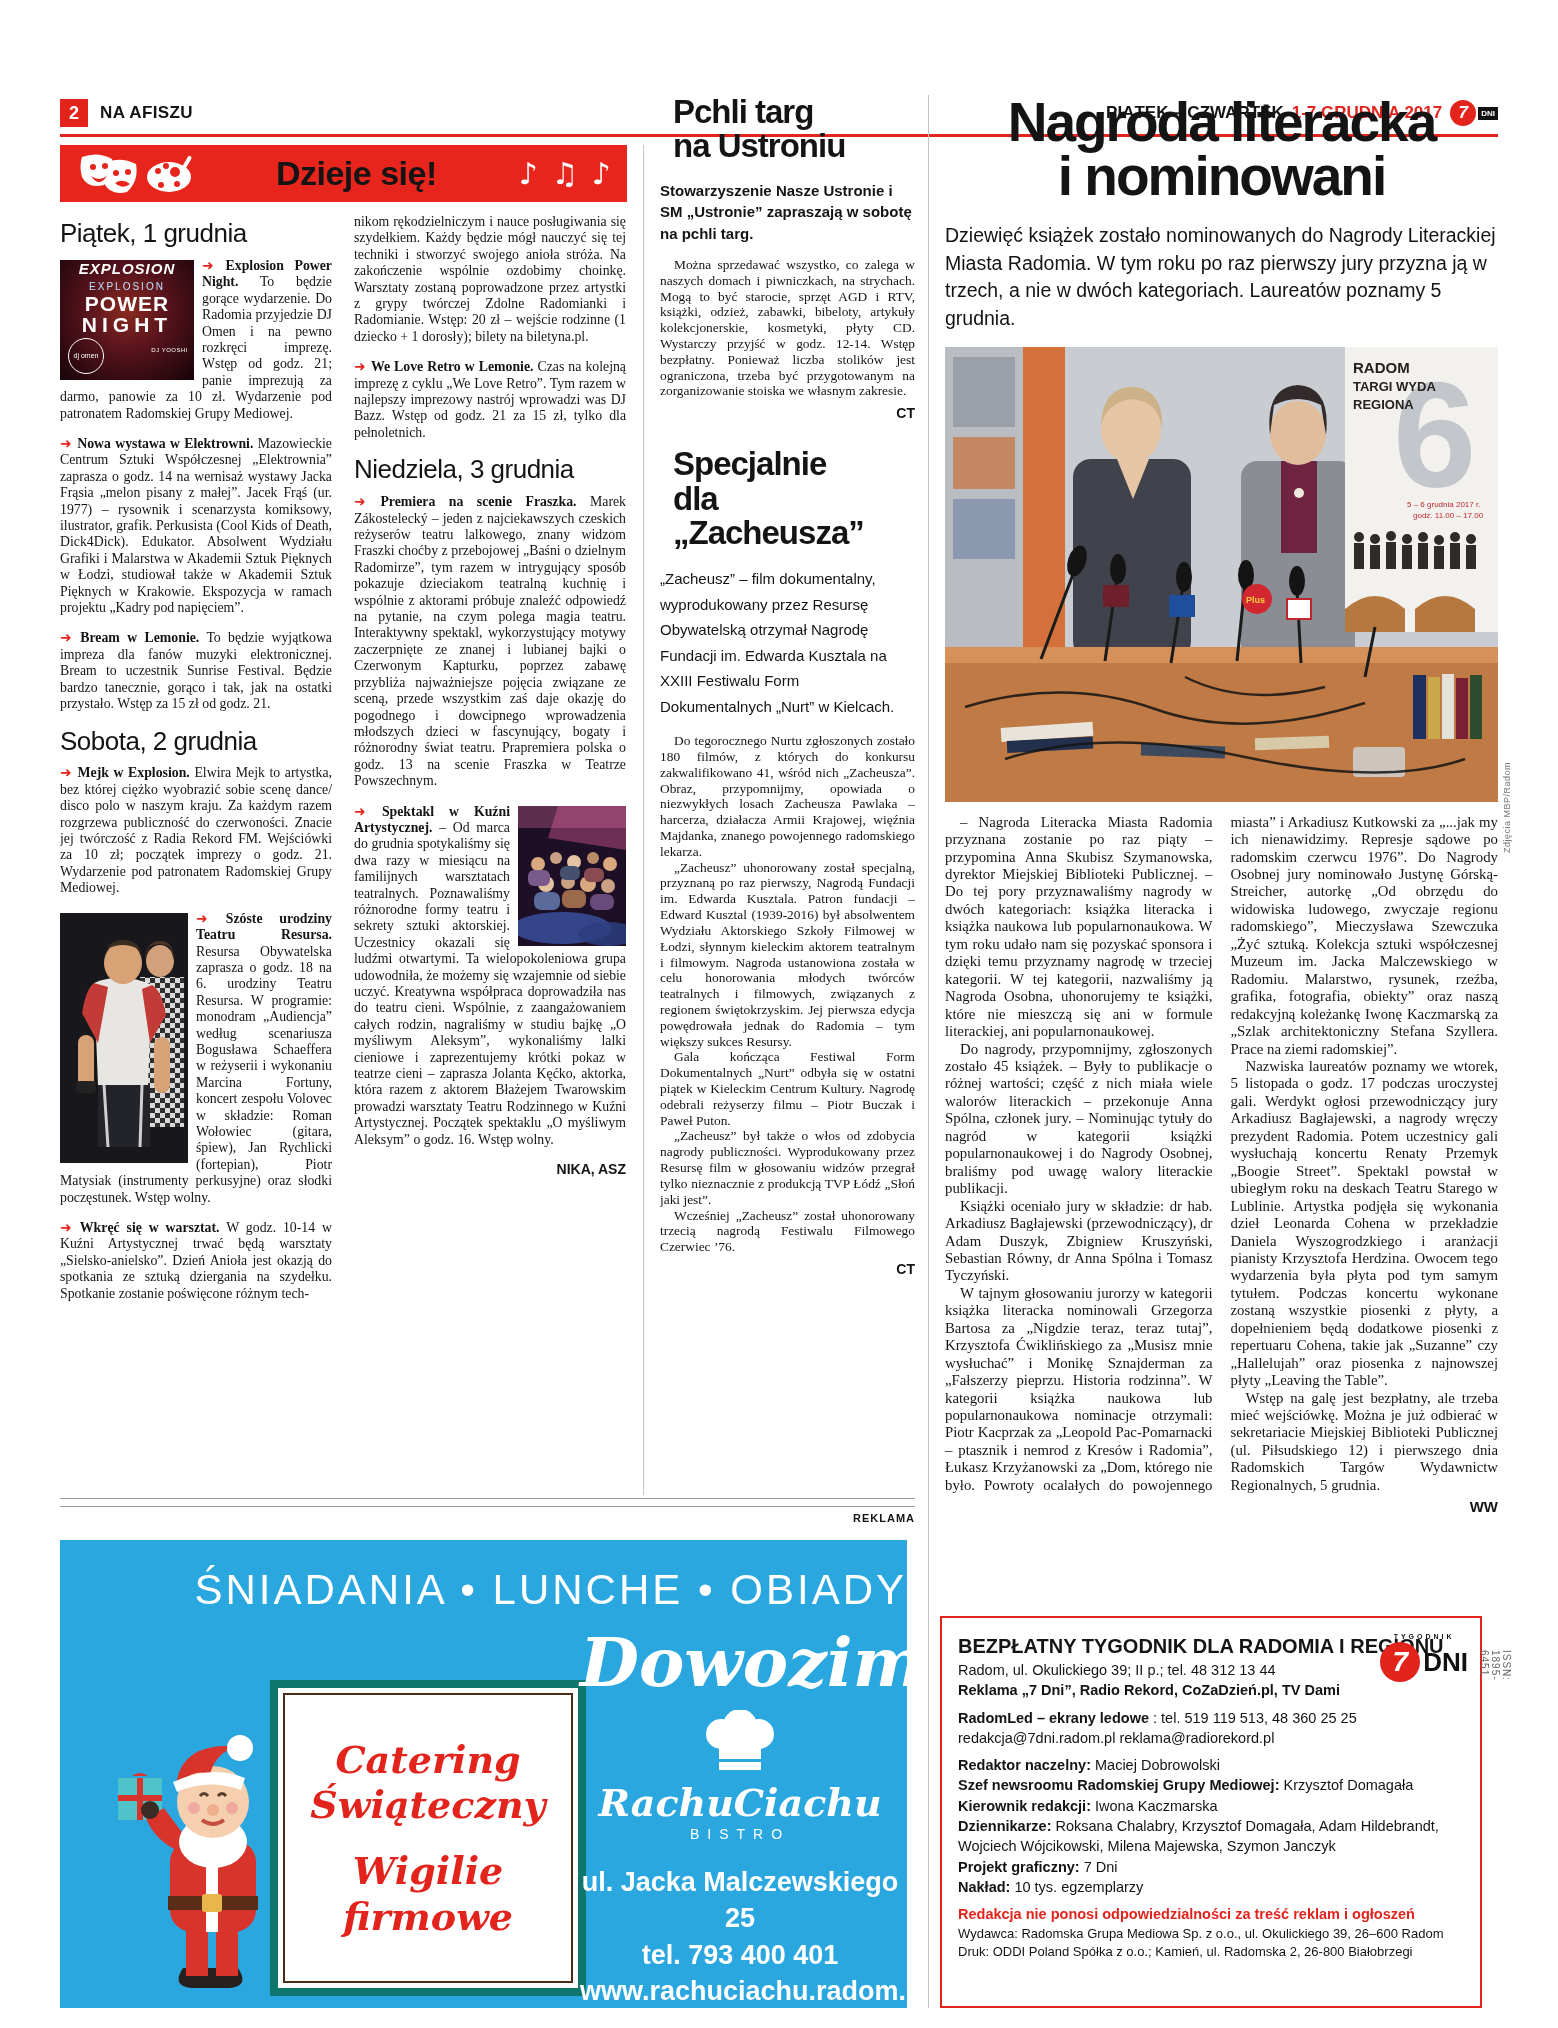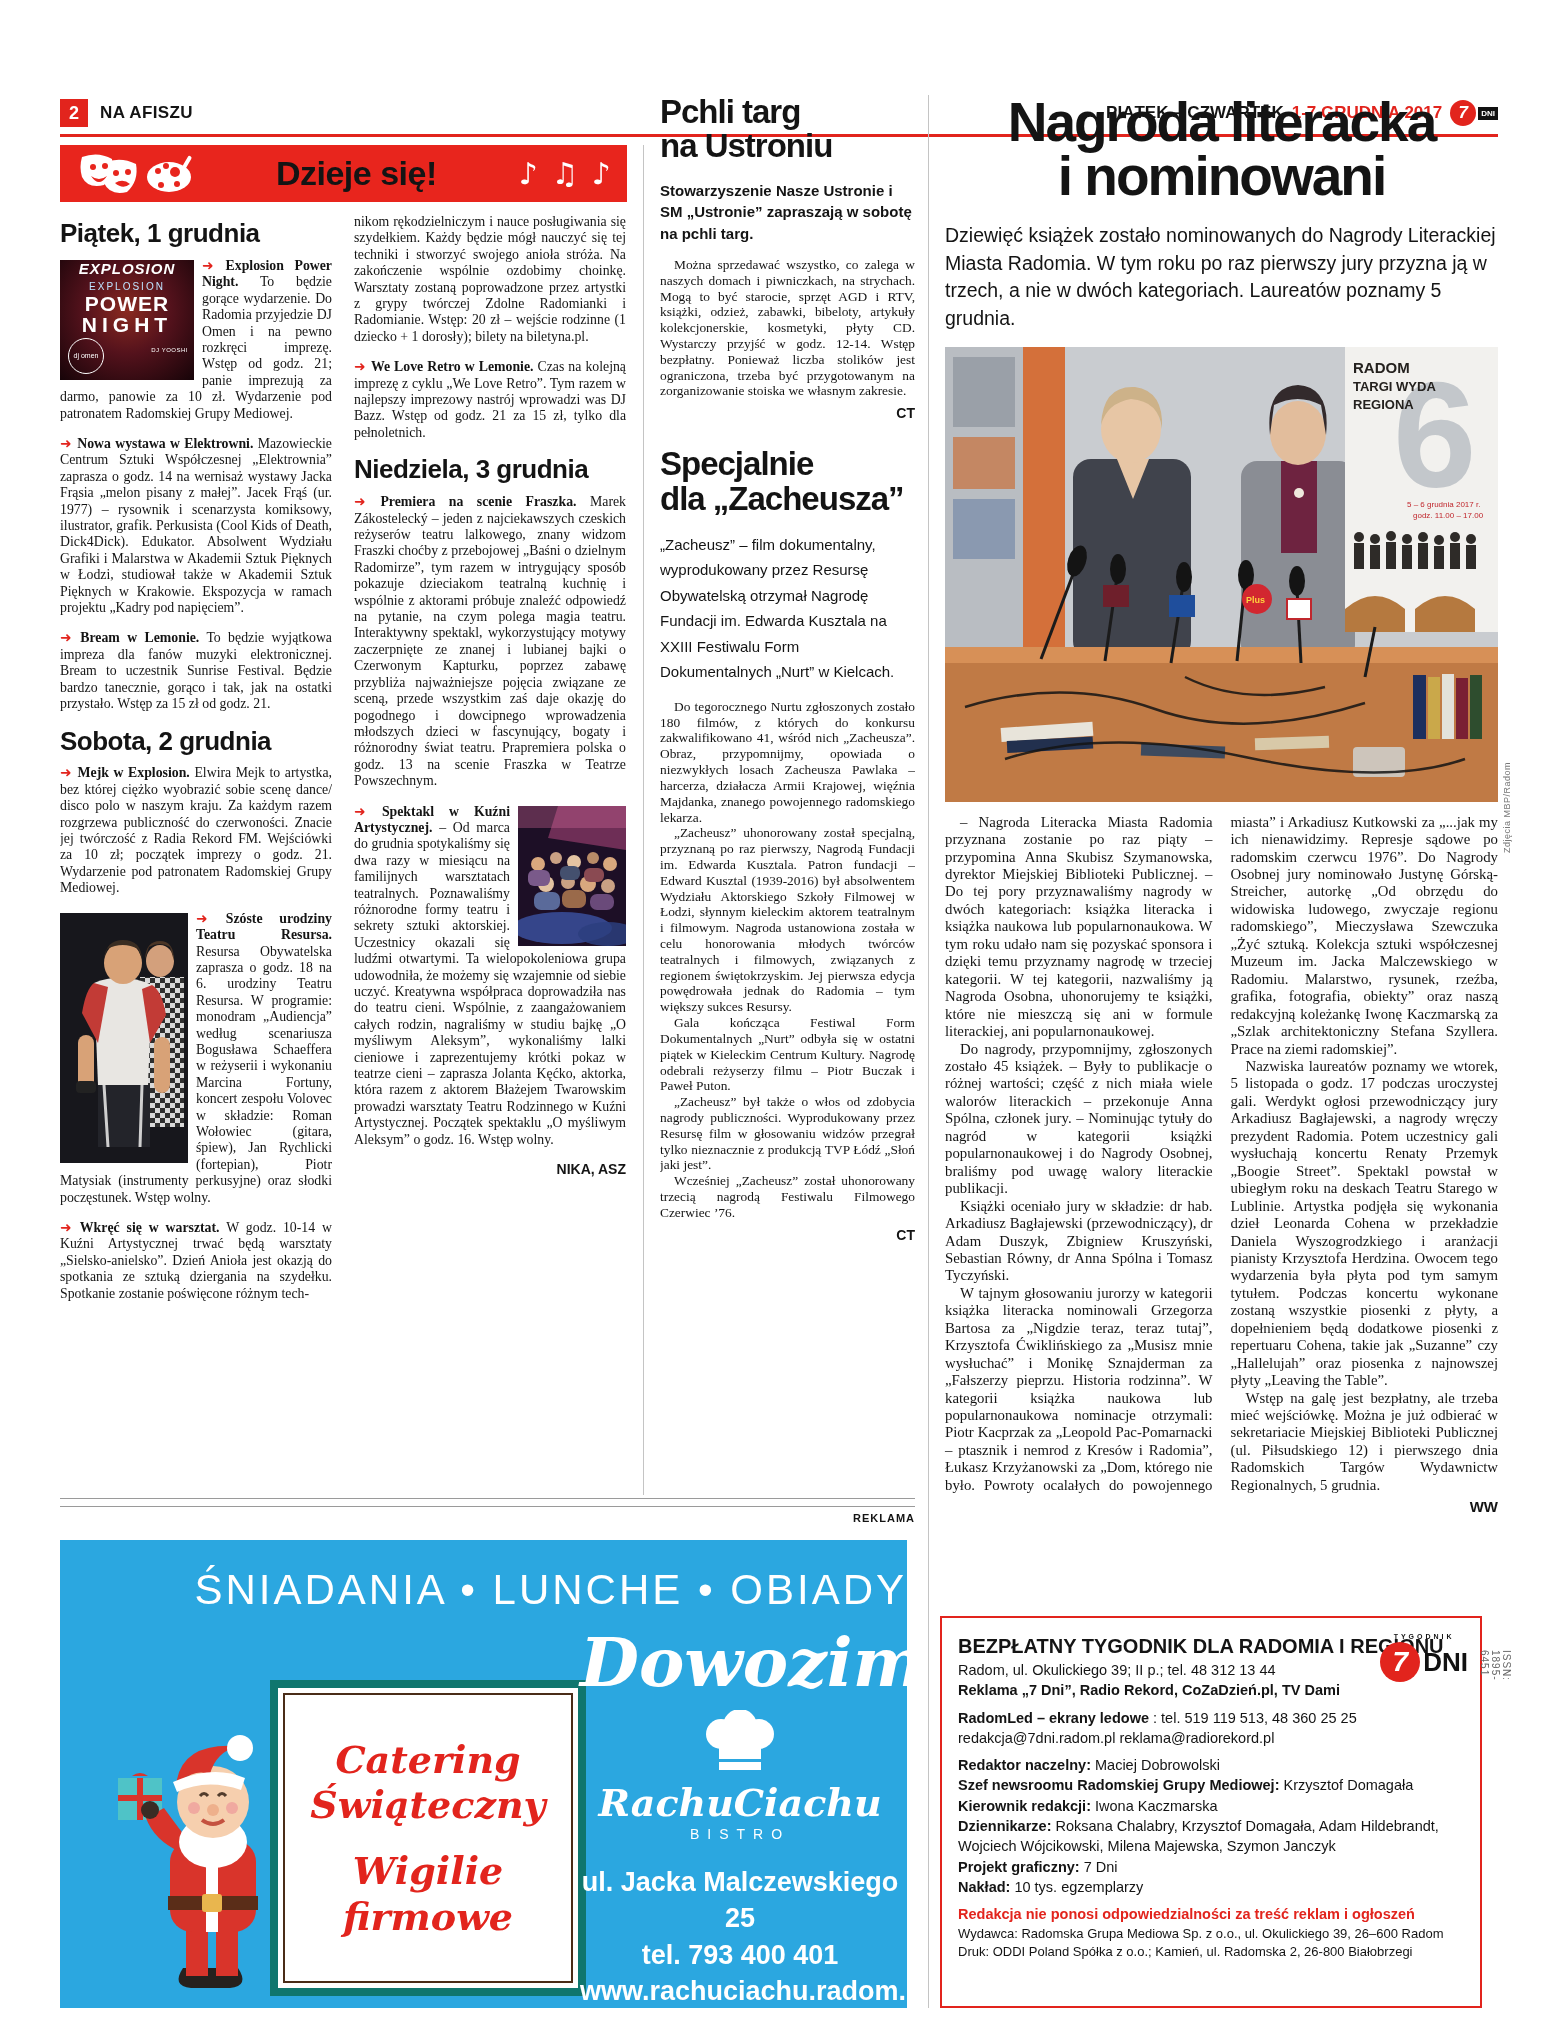--- a/index.html
+++ b/index.html
@@ -17,39 +17,39 @@
   
   .vrule{position:absolute;width:1px;background:#c4c4c4;}
   .vr1{left:643px;top:145px;height:1350px;}
   .vr2{left:928px;top:95px;height:1913px;}
   
   .banner{position:absolute;left:60px;top:145px;width:567px;height:57px;background:#e8251d;display:flex;align-items:center;justify-content:space-between;padding:0 14px;box-sizing:border-box;}
   .banner-title{font-family:"Liberation Sans",sans-serif;font-weight:bold;font-size:34px;color:#141414;letter-spacing:-0.5px;}
   .banner-notes{color:#fff;font-family:"DejaVu Sans",sans-serif;font-size:30px;letter-spacing:2px;}
   .evcols{position:absolute;left:60px;top:214px;width:567px;height:1280px;overflow:hidden;display:flex;gap:22px;}
   .evcol{width:272px;font-size:13.8px;line-height:1.19;text-align:justify;}
-  .dayhead{font-family:"Liberation Sans",sans-serif;font-weight:bold;font-size:26px;letter-spacing:-0.5px;margin:4px 0 8px;}
+  .dayhead{font-family:"Liberation Sans",sans-serif;font-weight:normal;font-size:26px;letter-spacing:-0.5px;margin:4px 0 8px;}
   .item{margin:0 0 13px;}
   .arr{color:#e2241d;font-family:"DejaVu Sans",sans-serif;font-weight:bold;}
   .arr::before{content:"➜ ";}
   .it{font-weight:bold;}
   .evbyline{text-align:right;font-family:"Liberation Sans",sans-serif;font-weight:bold;font-size:14px;margin-top:6px;}
   
   .poster{float:left;width:134px;height:120px;margin:3px 8px 2px 0;background:radial-gradient(circle at 50% 42%,#8a2a20 0%,#54121c 45%,#160408 100%);position:relative;overflow:hidden;color:#fff;font-family:"Liberation Sans",sans-serif;text-align:center;}
   .poster .pbrand{font-style:italic;font-weight:bold;font-size:15px;letter-spacing:1px;margin-top:6px;}
   .poster .pl1{color:#bfe3ff;font-size:10px;letter-spacing:2px;margin-top:3px;}
   .poster .pl2{font-weight:bold;font-size:21px;line-height:1;letter-spacing:1px;}
   .poster .pl3{font-weight:bold;font-size:21px;line-height:1;letter-spacing:5px;}
   .poster .pdj{position:absolute;left:8px;bottom:6px;width:34px;height:34px;border:1px solid #fff;border-radius:50%;font-size:7px;display:flex;align-items:center;justify-content:center;}
   .poster .pguest{position:absolute;right:6px;bottom:26px;font-size:6px;letter-spacing:.5px;}
   .thphoto{float:left;width:128px;height:250px;margin:3px 8px 2px 0;}
   .audphoto{float:right;width:108px;height:140px;margin:3px 0 3px 8px;}
   
   .midcol{position:absolute;left:660px;top:95px;width:255px;height:1410px;overflow:hidden;}
-  .mtitle{font-family:"Liberation Sans",sans-serif;font-weight:bold;font-size:33px;line-height:1.04;letter-spacing:-1px;margin:0 0 16px;}
+  .mtitle{font-family:"Liberation Sans",sans-serif;font-weight:bold;font-size:33px;line-height:1.04;letter-spacing:-1px;margin:0 13px 16px;}
   .mlead{font-family:"Liberation Sans",sans-serif;font-weight:bold;font-size:15px;line-height:1.45;margin:0 0 12px;}
   .mlead2{font-family:"Liberation Sans",sans-serif;font-weight:normal;font-size:15px;line-height:1.7;margin:0 0 14px;}
   .mbody p{font-size:13.4px;line-height:1.18;text-align:justify;text-indent:14px;margin:0;}
   .ct{text-align:right;font-family:"Liberation Sans",sans-serif;font-weight:bold;font-size:14px;margin:6px 0 26px;}
   .reklama{position:absolute;left:660px;top:1512px;width:255px;text-align:right;font-family:"Liberation Sans",sans-serif;font-weight:bold;font-size:11px;letter-spacing:1px;}
   .adrule{position:absolute;left:60px;width:855px;border-top:1px solid #9a9a9a;}
   
   .right{position:absolute;left:945px;top:95px;width:553px;}
   .bigtitle{font-family:"Liberation Sans",sans-serif;font-weight:bold;font-size:55px;line-height:.99;letter-spacing:-2px;text-align:center;margin:0;}
   .biglead{font-family:"Liberation Sans",sans-serif;font-size:19.5px;line-height:1.42;margin:18px 0 0;}

